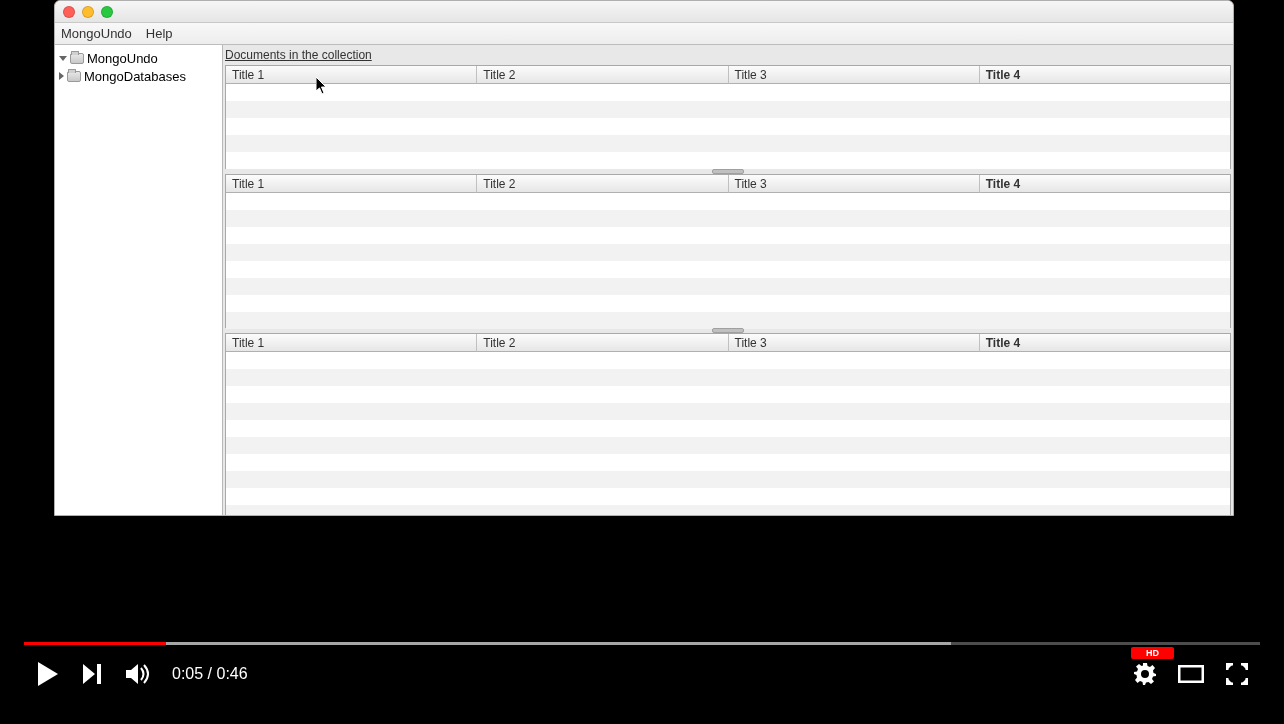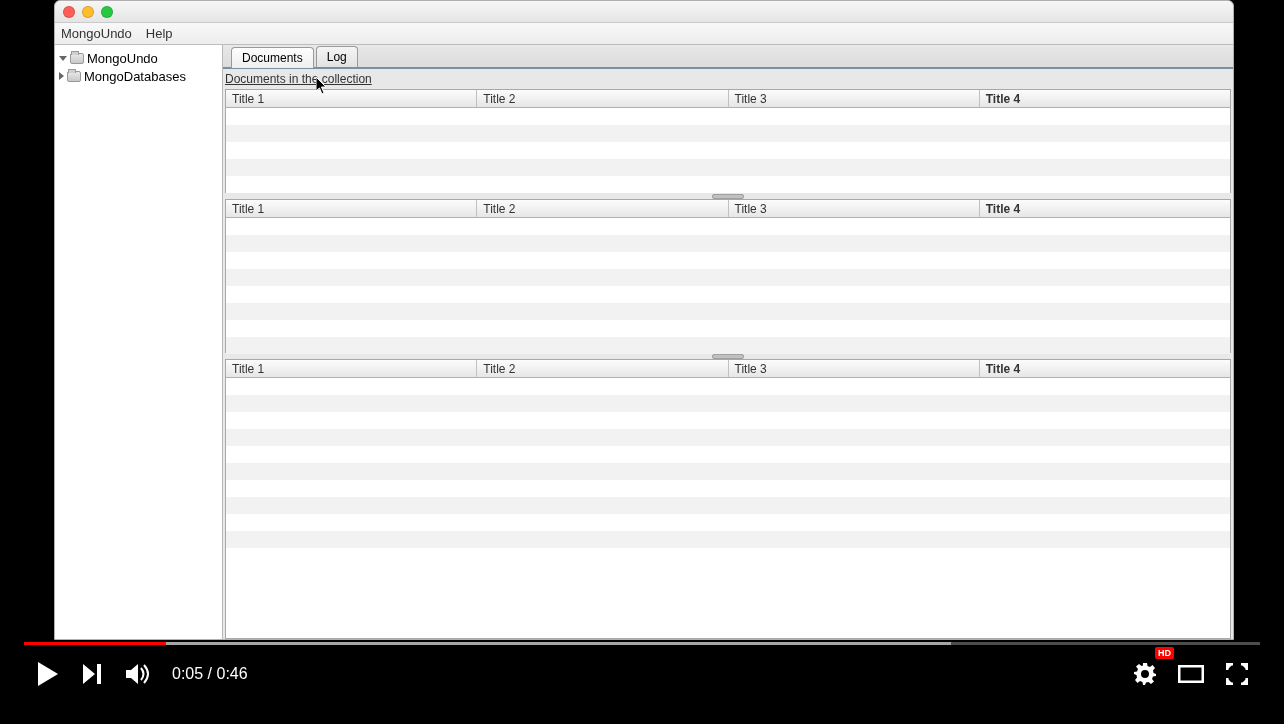--- a/index.html
+++ b/index.html
@@ -15,21 +15,21 @@
 .video-area {
   position: absolute;
   left: 0; top: 0; right: 0; bottom: 0;
   background: #000;
 }
 .app-window {
   position: absolute;
   left: 54px;
   top: 0;
   width: 1180px;
-  height: 640px;
+  height: 516px;
   background: #fdba74;
   border: 1px solid #b0b0b0;
   border-radius: 6px 6px 0 0;
   overflow: hidden;
   display: flex;
   flex-direction: column;
 }
 .titlebar {
   height: 22px;
   background: linear-gradient(#f6f6f6, #e5e5e5);
@@ -226,21 +226,21 @@
   font-size: 16px;
   margin-left: 10px;
   text-align: right;
 }
 .spacer { flex: 1; }
 .hd-badge {
   background: #ff0000;
   color: #fff;
   font-size: 9px;
   font-weight: bold;
-  padding: 1px 3px;
+  padding: 1px 15px;
   border-radius: 2px;
   position: absolute;
   top: -4px; right: -6px;
 }
 .gear-wrap { position: relative; }
 </style>
 </head>
 <body>
 
 <div class="video-area">
@@ -263,24 +263,20 @@
           <span>MongoUndo</span>
         </div>
         <div class="tree-row child">
           <div class="disclosure closed"></div>
           <div class="folder-icon"></div>
           <span>MongoDatabases</span>
         </div>
       </div>
 
       <div class="main">
-        <div class="tabs-row">
-          <div class="tab active">Documents</div>
-          <div class="tab">Log</div>
-        </div>
 
         <div class="panel-label">Documents in the collection</div>
         <div class="table-container" style="height:104px;">
           <div class="table-header">
             <div class="th">Title 1</div>
             <div class="th">Title 2</div>
             <div class="th">Title 3</div>
             <div class="th">Title 4</div>
           </div>
           <div class="table-body">

